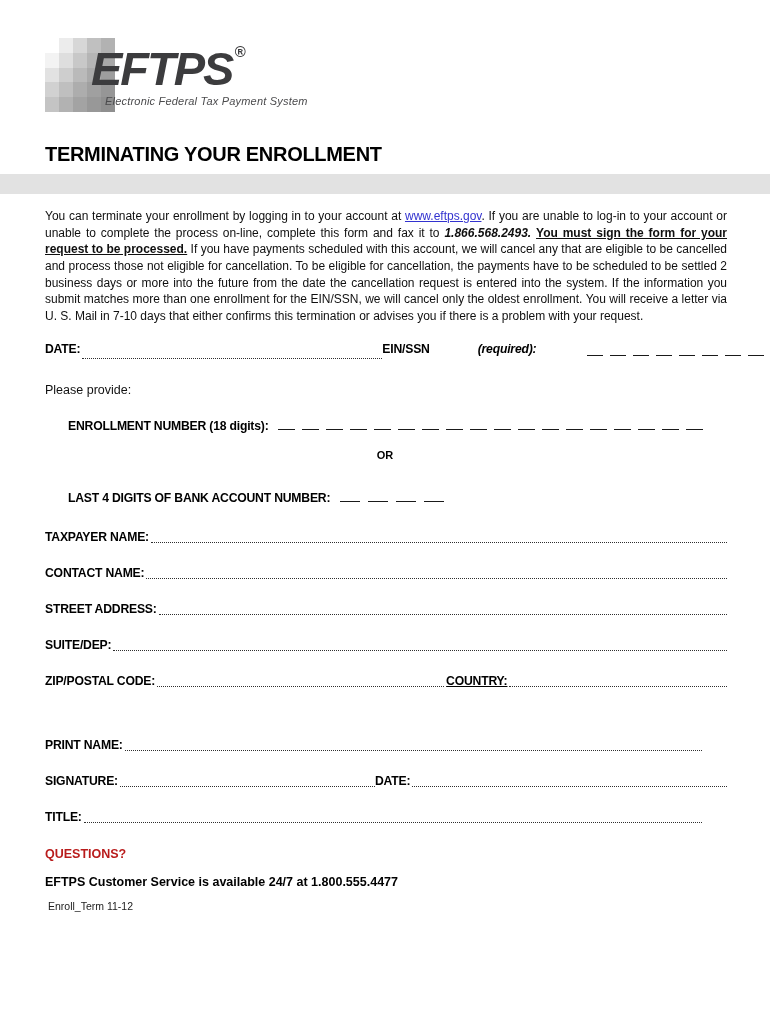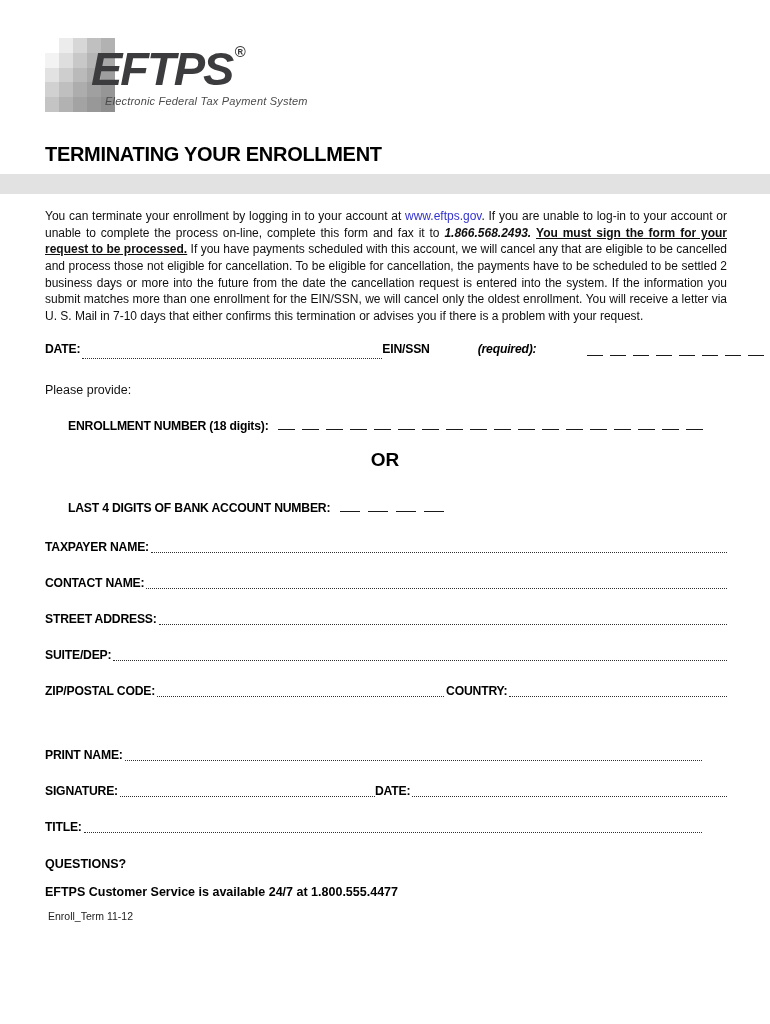--- a/index.html
+++ b/index.html
@@ -29,21 +29,21 @@
   h1{
     margin:27px 0 0 45px;font-size:20px;font-weight:bold;color:#000;
     letter-spacing:-.3px;line-height:1.1;
   }
   .band{margin-top:9px;height:20px;width:770px;background:var(--band,#e2e2e2);}
 
   
   .intro{
     margin:14px 43px 0 45px;font-size:12px;line-height:1.39;text-align:justify;color:#0f0f0f;
   }
-  .intro a{color:var(--link,#3232cf);cursor:pointer;}
+  .intro a{color:var(--link,#3232cf);text-decoration:underline;cursor:pointer;}
   .intro b i{font-weight:bold;}
 
   
   .row{display:flex;align-items:baseline;margin:0 43px 0 45px;}
   .lbl{font-weight:bold;font-size:12.2px;letter-spacing:-.2px;white-space:nowrap;padding-right:2px;color:#000;}
   .lbl.it{font-style:italic;}
   .dotline{flex:1;border-bottom:1.6px dotted #2f2f2f;height:12px;align-self:flex-end;margin-bottom:1px;}
   .blanks{white-space:nowrap;}
   .blank{display:inline-block;height:9px;border-bottom:1.6px solid #1a1a1a;}
 
@@ -52,34 +52,34 @@
   .ein-group{margin-left:auto;display:flex;align-items:flex-start;gap:44px;}
   .ein-group .lbl{padding-right:0;}
   .ein-group .lbl.it{padding-left:4px;}
   .ein-blanks .blank{width:16px;margin-left:7px;}
 
   .provide{margin:23px 0 0 45px;font-size:12.5px;color:#111;}
 
   .indent{margin-left:68px;}
   .enroll-row{margin-top:19px;}
   .enroll-blanks .blank{width:17px;margin-left:7px;}
-  .or{margin-top:15px;text-align:center;font-weight:bold;font-size:19px;color:#000;}
+  .or{margin-top:15px;text-align:center;font-weight:bold;font-size:11px;color:#000;}
   .last4-row{margin-top:27px;}
   .last4-blanks .blank{width:20px;margin-left:8px;}
 
   .f-row{margin-top:22px;}
   .first-f{margin-top:24px;}
   .zip-row .dotline.zipline{flex:0 0 287px;}
-  .zip-row .lbl.country{margin-left:2px;}
+  .zip-row .lbl.country{margin-left:2px;text-decoration:underline;}
   .short-right{margin-right:68px;}
   .sig-row .dotline.sigline{flex:0 0 255px;}
 
   .print-row{margin-top:50px;}
 
-  .questions{margin:23px 0 0 45px;font-weight:bold;font-size:12.5px;color:#000000;}
+  .questions{margin:23px 0 0 45px;font-weight:bold;font-size:12.5px;color:#b91c1c;}
   .service{margin:14px 0 0 45px;font-weight:bold;font-size:12.5px;color:#000;}
   .formcode{margin:11px 0 0 48px;font-size:10.5px;color:#222;}
 </style>
 </head>
 <body>
 
 <div class="page">
 
   <div class="logo">
     <div class="mosaic">

